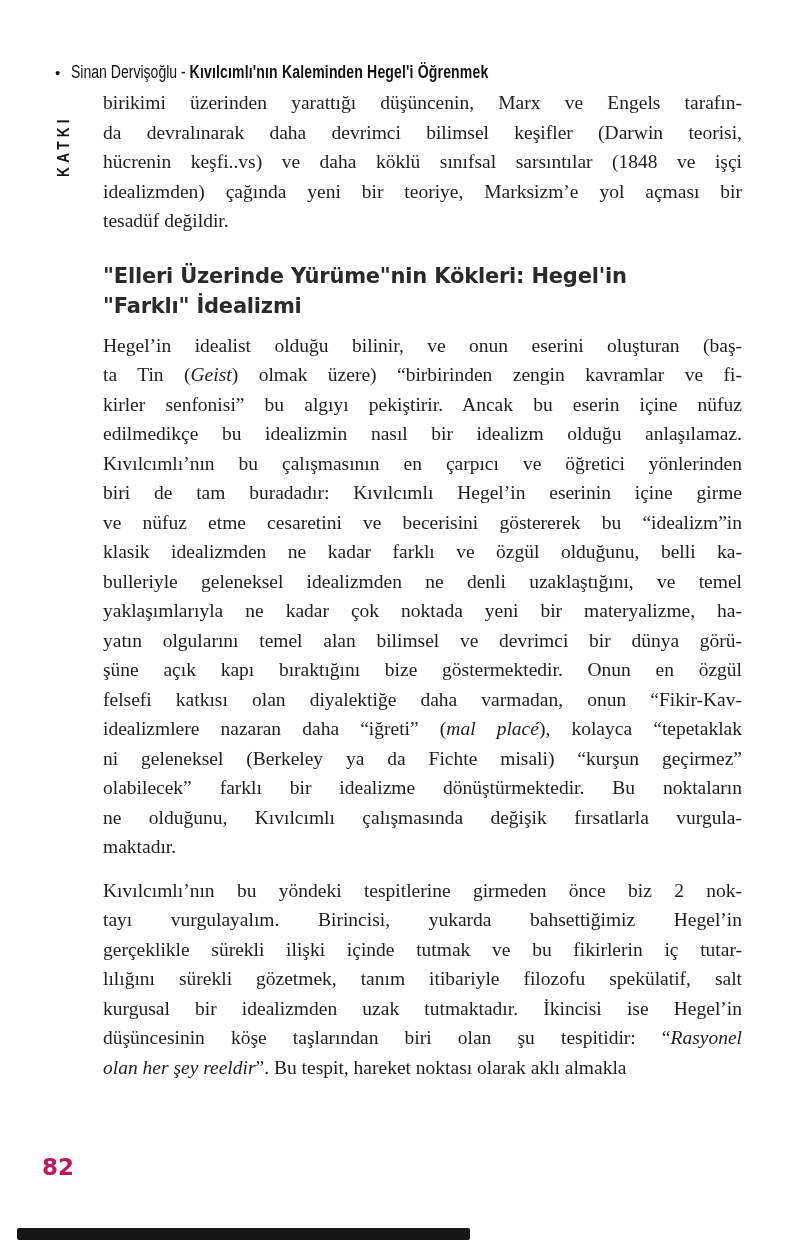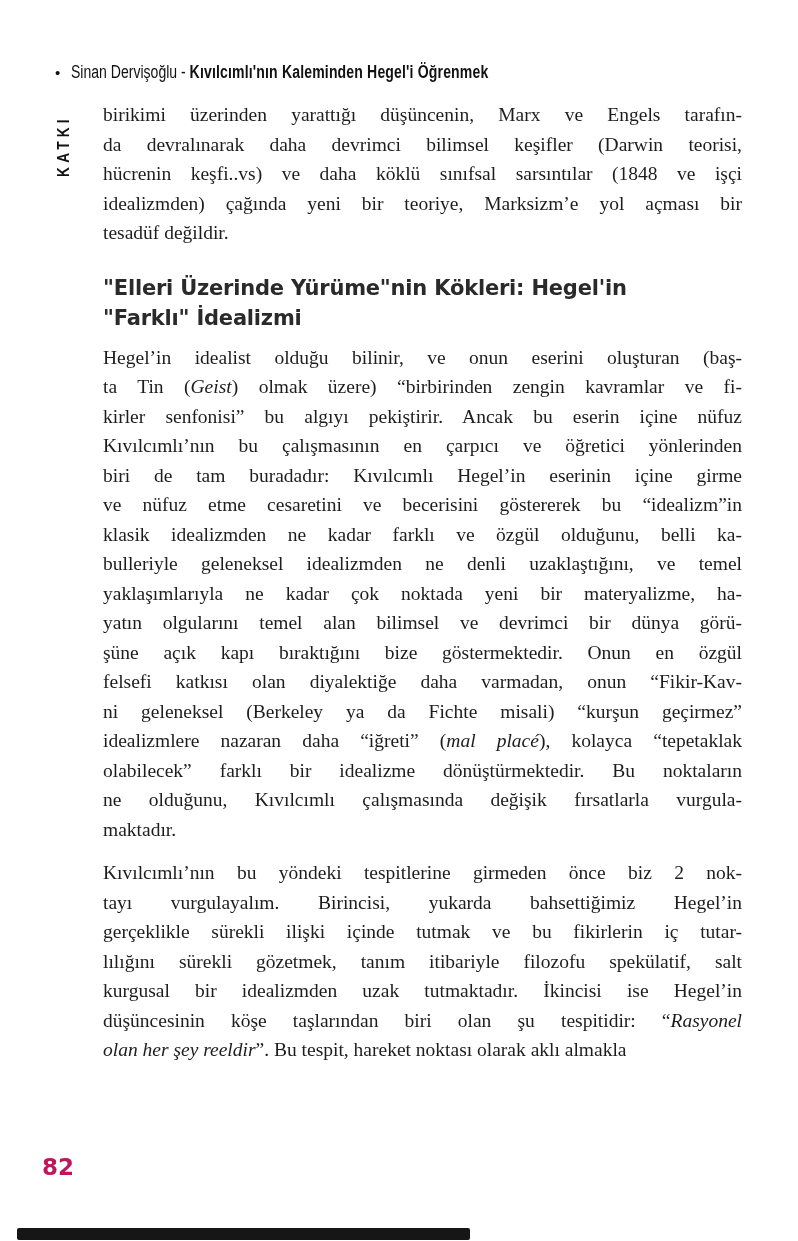--- a/index.html
+++ b/index.html
@@ -26,21 +26,21 @@
   .hdr-title{font-weight:800;letter-spacing:.2px;}
   
   .spine{
     position:absolute;left:4px;top:137px;width:120px;height:18px;
     transform:rotate(-90deg) scaleX(0.85);
     font-family:"Liberation Sans","DejaVu Sans",sans-serif;
     font-weight:800;font-size:16px;letter-spacing:5px;color:#111;
     text-align:center;line-height:18px;
   }
   
-  .column{position:absolute;left:103px;top:92px;width:639px;}
+  .column{position:absolute;left:103px;top:80px;width:639px;}
   .para{font-size:19.5px;color:var(--text);}
   .para .line{
     height:29.5px;line-height:29.5px;
     text-align:justify;text-align-last:justify;
     white-space:normal;overflow:hidden;
   }
   .para .line.last{text-align-last:left;}
   .para i{font-style:italic;margin-top:18px;}
   .p1{margin-top:8px;}
   .p2{margin-top:10px;}
@@ -84,31 +84,32 @@
       <div class="line last">tesadüf değildir.</div>
     </div>
   <div class="heading">
       <div class="line">"Elleri Üzerinde Yürüme"nin Kökleri: Hegel'in</div>
       <div class="line last">"Farklı" İdealizmi</div>
     </div>
   <div class="para p2">
       <div class="line">Hegel’in idealist olduğu bilinir, ve onun eserini oluşturan (baş-</div>
       <div class="line">ta Tin (<i>Geist</i>) olmak üzere) “birbirinden zengin kavramlar ve fi-</div>
       <div class="line">kirler senfonisi” bu algıyı pekiştirir. Ancak bu eserin içine nüfuz</div>
+      <div class="line">edilmedikçe bu idealizmin nasıl bir idealizm olduğu anlaşılamaz.</div>
       <div class="line">Kıvılcımlı’nın bu çalışmasının en çarpıcı ve öğretici yönlerinden</div>
       <div class="line">biri de tam buradadır: Kıvılcımlı Hegel’in eserinin içine girme</div>
       <div class="line">ve nüfuz etme cesaretini ve becerisini göstererek bu “idealizm”in</div>
       <div class="line">klasik idealizmden ne kadar farklı ve özgül olduğunu, belli ka-</div>
       <div class="line">bulleriyle geleneksel idealizmden ne denli uzaklaştığını, ve temel</div>
       <div class="line">yaklaşımlarıyla ne kadar çok noktada yeni bir materyalizme, ha-</div>
       <div class="line">yatın olgularını temel alan bilimsel ve devrimci bir dünya görü-</div>
       <div class="line">şüne açık kapı bıraktığını bize göstermektedir. Onun en özgül</div>
       <div class="line">felsefi katkısı olan diyalektiğe daha varmadan, onun “Fikir-Kav-</div>
+      <div class="line">idealizmlere nazaran daha “iğreti” (<i>mal placé</i>), kolayca “tepetaklak</div>
       <div class="line">ni geleneksel (Berkeley ya da Fichte misali) “kurşun geçirmez”</div>
-      <div class="line">idealizmlere nazaran daha “iğreti” (<i>mal placé</i>), kolayca “tepetaklak</div>
       <div class="line">olabilecek” farklı bir idealizme dönüştürmektedir. Bu noktaların</div>
       <div class="line">ne olduğunu, Kıvılcımlı çalışmasında değişik fırsatlarla vurgula-</div>
       <div class="line last">maktadır.</div>
     </div>
   <div class="para p3">
       <div class="line">Kıvılcımlı’nın bu yöndeki tespitlerine girmeden önce biz 2 nok-</div>
       <div class="line">tayı vurgulayalım. Birincisi, yukarda bahsettiğimiz Hegel’in</div>
       <div class="line">gerçeklikle sürekli ilişki içinde tutmak ve bu fikirlerin iç tutar-</div>
       <div class="line">lılığını sürekli gözetmek, tanım itibariyle filozofu spekülatif, salt</div>
       <div class="line">kurgusal bir idealizmden uzak tutmaktadır. İkincisi ise Hegel’in</div>

